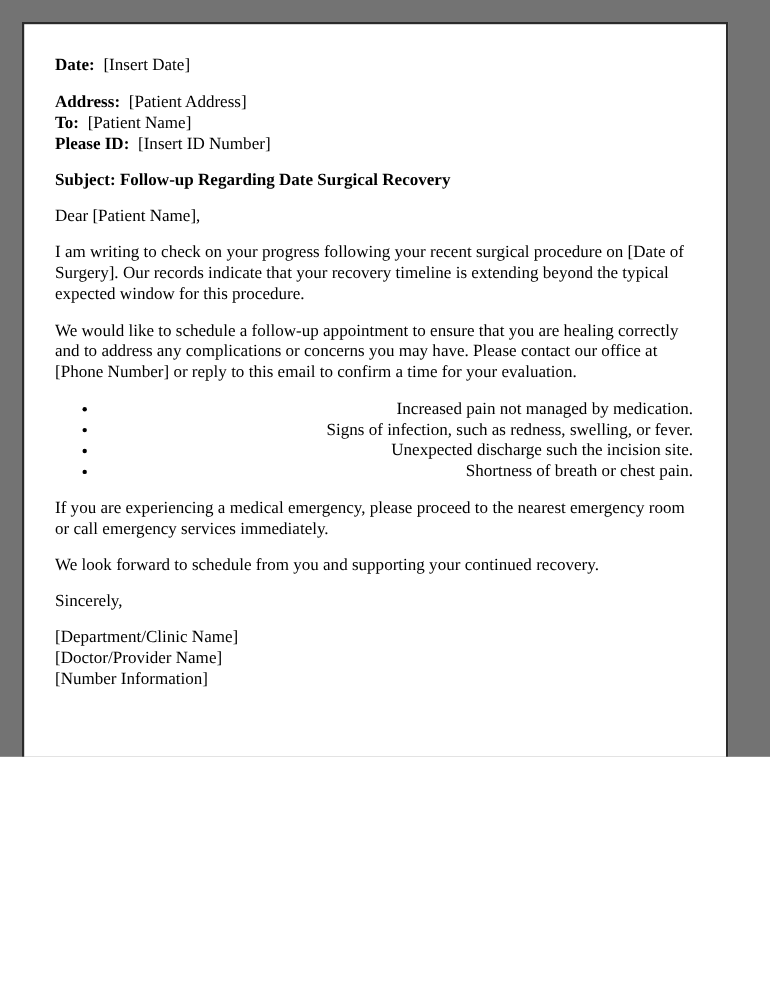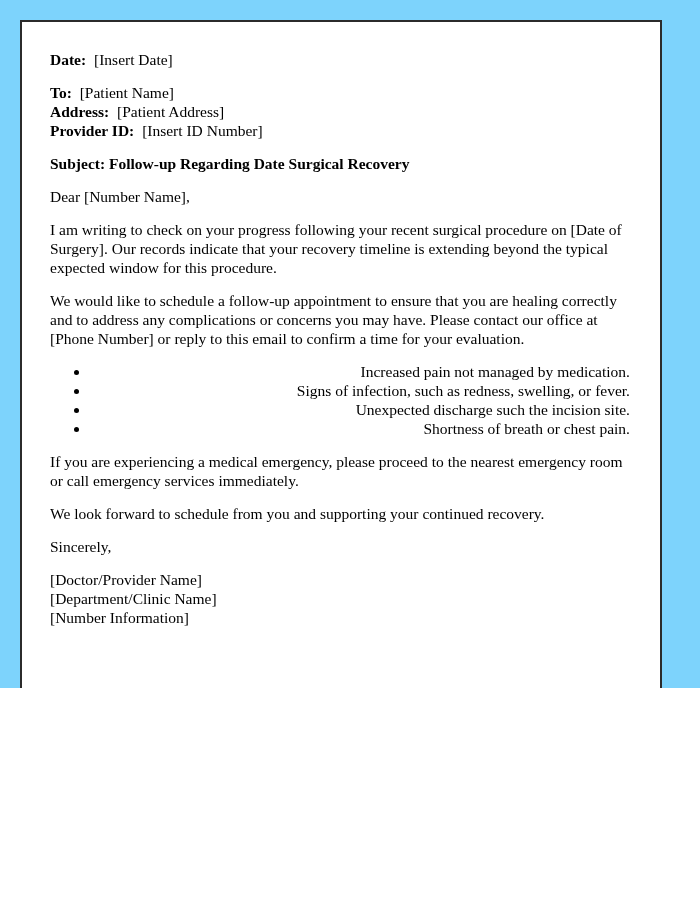--- a/index.html
+++ b/index.html
@@ -7,21 +7,21 @@
     width: 700px;
     height: 900px;
     background: #ffffff;
     font-family: "Liberation Serif", "DejaVu Serif", serif;
     color: #000000;
   }
   .page {
     position: relative;
     width: 700px;
     height: 688px;
-    background: #7dd3fc;
+    background: #737373;
     overflow: hidden;
   }
   .letter-box {
     position: absolute;
     left: 20px;
     top: 20px;
     width: 642px;
     height: 760px;
     background: #ffffff;
     border: 2px solid #2b2b2b;
@@ -57,55 +57,55 @@
 <div class="page">
   <div class="letter-box">
 
     <p class="meta-line meta-block">
       <span class="label">Date:</span>
       <span class="value">[Insert Date]</span>
     </p>
 
     <div class="meta-block">
       <div class="meta-line">
+        <span class="label">Address:</span>
+        <span class="value">[Patient Address]</span>
+      </div>
+      <div class="meta-line">
         <span class="label">To:</span>
         <span class="value">[Patient Name]</span>
       </div>
       <div class="meta-line">
-        <span class="label">Address:</span>
-        <span class="value">[Patient Address]</span>
-      </div>
-      <div class="meta-line">
-        <span class="label">Provider ID:</span>
+        <span class="label">Please ID:</span>
         <span class="value">[Insert ID Number]</span>
       </div>
     </div>
 
     <p class="subject">Subject: Follow-up Regarding Date Surgical Recovery</p>
 
-    <p>Dear [Number Name],</p>
+    <p>Dear [Patient Name],</p>
 
     <p>I am writing to check on your progress following your recent surgical procedure on [Date of Surgery]. Our records indicate that your recovery timeline is extending beyond the typical expected window for this procedure.</p>
 
     <p>We would like to schedule a follow-up appointment to ensure that you are healing correctly and to address any complications or concerns you may have. Please contact our office at [Phone Number] or reply to this email to confirm a time for your evaluation.</p>
 
 
     <ul class="symptom-list">
       <li>Increased pain not managed by medication.</li>
       <li>Signs of infection, such as redness, swelling, or fever.</li>
       <li>Unexpected discharge such the incision site.</li>
       <li>Shortness of breath or chest pain.</li>
     </ul>
 
     <p>If you are experiencing a medical emergency, please proceed to the nearest emergency room or call emergency services immediately.</p>
 
     <p>We look forward to schedule from you and supporting your continued recovery.</p>
 
     <p>Sincerely,</p>
 
     <div class="signature-block">
+      <div class="sig-line">[Department/Clinic Name]</div>
       <div class="sig-line">[Doctor/Provider Name]</div>
-      <div class="sig-line">[Department/Clinic Name]</div>
       <div class="sig-line">[Number Information]</div>
     </div>
 
   </div>
 </div>
 
 </body></html>

